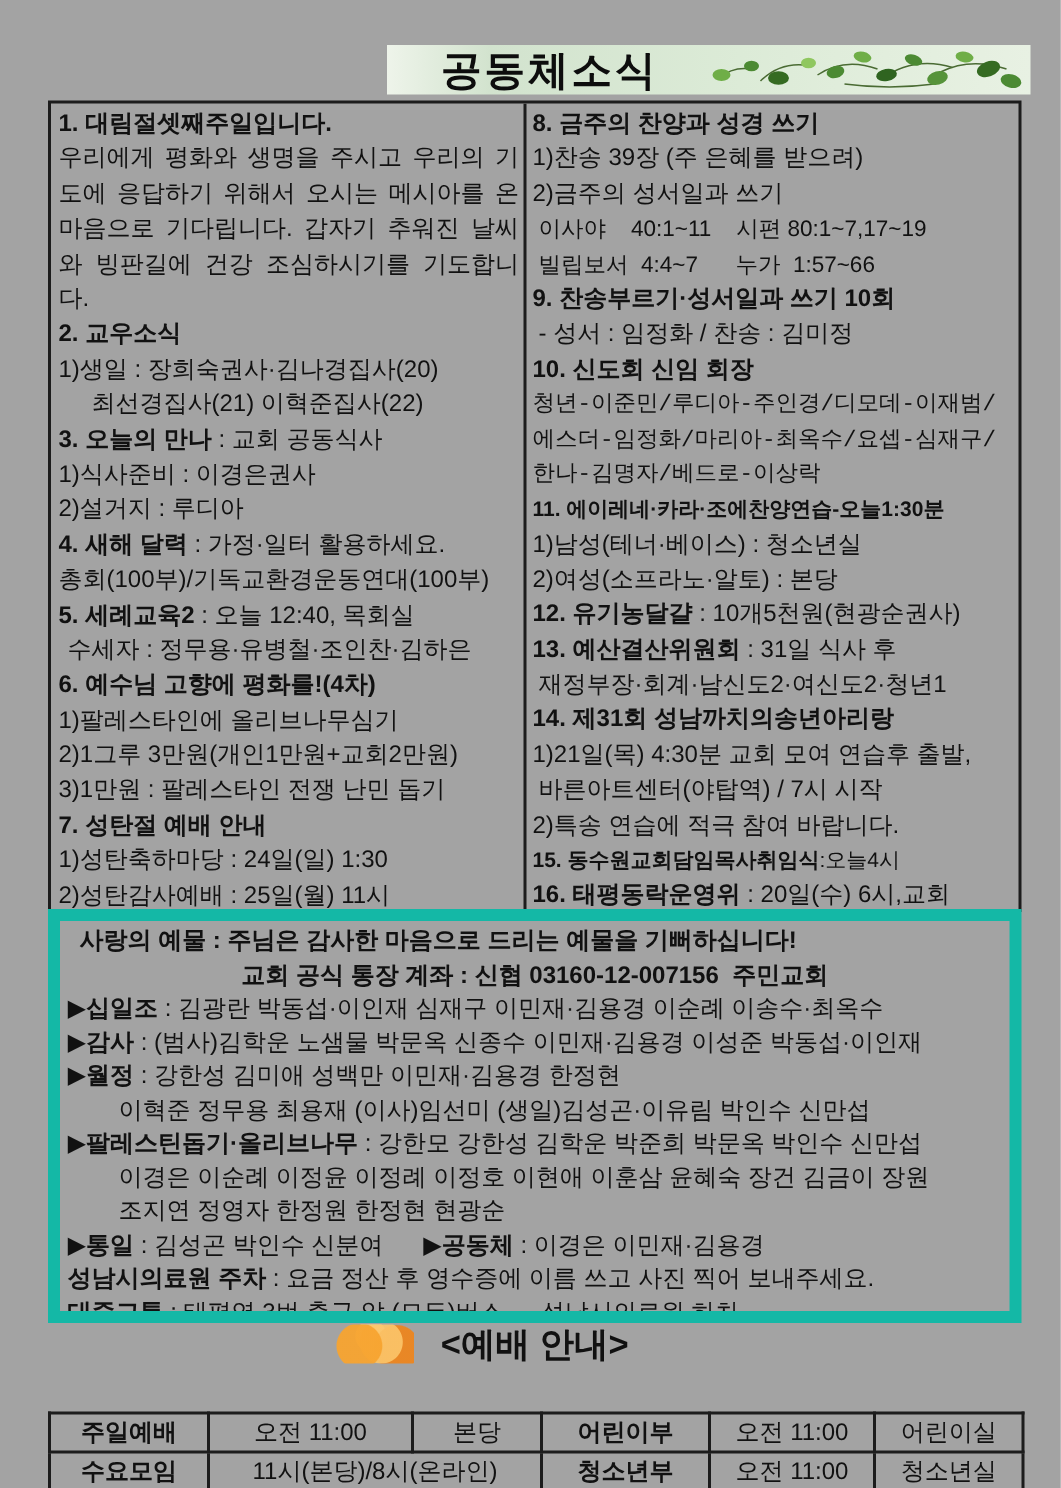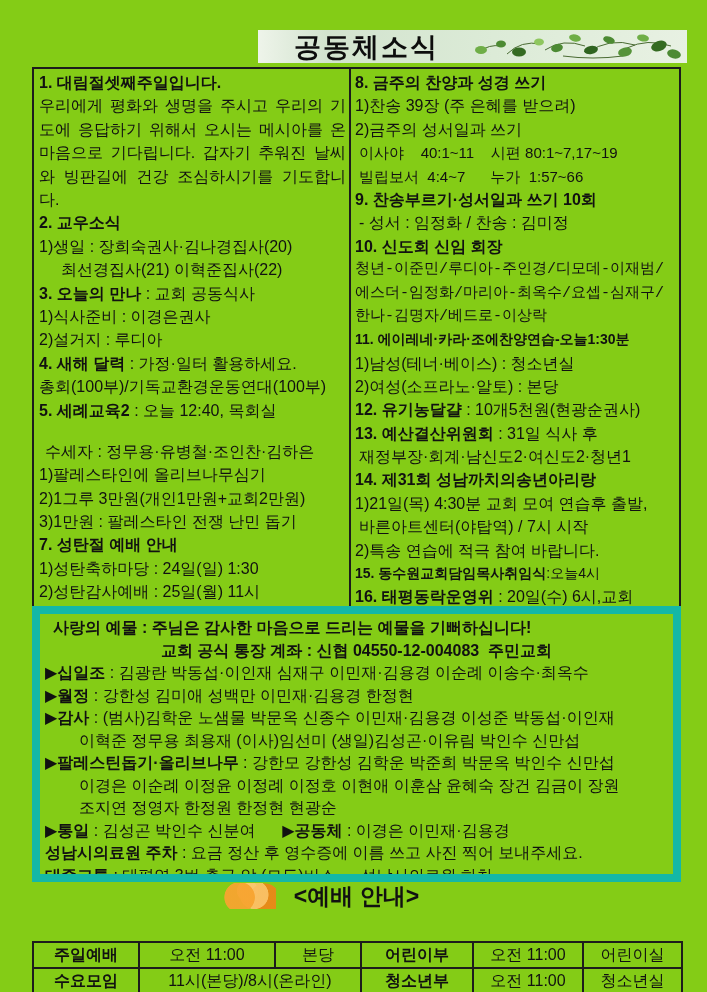--- a/index.html
+++ b/index.html
@@ -1,21 +1,21 @@
 <!DOCTYPE html>
 <html><head>
 <meta charset="utf-8">
 <style>
   html,body { margin:0; padding:0; }
   body {
     width:707px; height:992px; background:#ffffff;
     font-family:"Liberation Sans","DejaVu Sans",sans-serif;
     color:#111;
   }
-  .page { position:relative; width:707px; height:992px; background:#84cc16; overflow:hidden; }
+  .page { position:relative; width:707px; height:992px; background:#a3a3a3; overflow:hidden; }
 
   
   .title-band {
     position:absolute; left:258px; top:30px; width:429px; height:33px;
     background:linear-gradient(90deg,#eef4ea 0%,#d2e3ce 16%,#dcebd7 55%,#e8f1e3 100%);
     display:flex; align-items:center;
   }
   .title-text {
     font-family:"Liberation Serif","DejaVu Serif",serif;
     font-size:27px; font-weight:bold; letter-spacing:2px;
@@ -103,21 +103,22 @@
         <div class="line para" style="height: 117px;"><span>우리에게 평화와 생명을 주시고 우리의 기도에 응답하기 위해서 오시는 메시아를 온 마음으로 기다립니다. 갑자기 추워진 날씨와 빙판길에 건강 조심하시기를 기도합니다.</span></div>
         <div class="line"><span class="b">2. 교우소식</span></div>
         <div class="line"><span>1)생일 : 장희숙권사·김나경집사(20)</span></div>
         <div class="line" style="padding-left: 22px;"><span>최선경집사(21) 이혁준집사(22)</span></div>
         <div class="line"><span class="b">3. 오늘의 만나</span><span> : 교회 공동식사</span></div>
         <div class="line"><span>1)식사준비 : 이경은권사</span></div>
         <div class="line"><span>2)설거지 : 루디아</span></div>
         <div class="line"><span class="b">4. 새해 달력</span><span> : 가정·일터 활용하세요.</span></div>
         <div class="line"><span>총회(100부)/기독교환경운동연대(100부)</span></div>
         <div class="line"><span class="b">5. 세례교육2</span><span> : 오늘 12:40, 목회실</span></div>
-        <div class="line" style="padding-left: 6px; margin-top: 18px;"><span>수세자 : 정무용·유병철·조인찬·김하은</span></div>
+        <div class="line" style="padding-left: 6px;"><span>수세자 : 정무용·유병철·조인찬·김하은</span></div>
+        <div class="line"><span class="b">6. 예수님 고향에 평화를!(4차)</span></div>
         <div class="line"><span>1)팔레스타인에 올리브나무심기</span></div>
         <div class="line"><span>2)1그루 3만원(개인1만원+교회2만원)</span></div>
         <div class="line"><span>3)1만원 : 팔레스타인 전쟁 난민 돕기</span></div>
         <div class="line"><span class="b">7. 성탄절 예배 안내</span></div>
         <div class="line"><span>1)성탄축하마당 : 24일(일) 1:30</span></div>
         <div class="line"><span>2)성탄감사예배 : 25일(월) 11시</span></div>
       </div>
     <div class="col-right">
         <div class="line"><span class="b">8. 금주의 찬양과 성경 쓰기</span></div>
         <div class="line"><span>1)찬송 39장 (주 은혜를 받으려)</span></div>
@@ -138,24 +139,24 @@
         <div class="line"><span>1)21일(목) 4:30분 교회 모여 연습후 출발,</span></div>
         <div class="line" style="padding-left: 4px;"><span>바른아트센터(야탑역) / 7시 시작</span></div>
         <div class="line"><span>2)특송 연습에 적극 참여 바랍니다.</span></div>
         <div class="line" style="font-size: 14px;"><span class="b">15. 동수원교회담임목사취임식</span><span>:오늘4시</span></div>
         <div class="line"><span class="b">16. 태평동락운영위</span><span> : 20일(수) 6시,교회</span></div>
       </div>
   </div>
 
   <div class="offering-box">
       <div class="line" style="padding-left: 8px;"><span class="b">사랑의 예물 : 주님은 감사한 마음으로 드리는 예물을 기뻐하십니다!</span></div>
-      <div class="line" style="text-align: center;"><span class="b">교회 공식 통장 계좌 : 신협 04550-12-004083  주민교회</span></div>
+      <div class="line" style="text-align: center;"><span class="b">교회 공식 통장 계좌 : 신협 03160-12-007156  주민교회</span></div>
       <div class="line"><span class="b">▶십일조</span><span> : 김광란 박동섭·이인재 심재구 이민재·김용경 이순례 이송수·최옥수</span></div>
+      <div class="line"><span class="b">▶감사</span><span> : (범사)김학운 노샘물 박문옥 신종수 이민재·김용경 이성준 박동섭·이인재</span></div>
       <div class="line"><span class="b">▶월정</span><span> : 강한성 김미애 성백만 이민재·김용경 한정현</span></div>
-      <div class="line"><span class="b">▶감사</span><span> : (범사)김학운 노샘물 박문옥 신종수 이민재·김용경 이성준 박동섭·이인재</span></div>
       <div class="line" style="padding-left: 34px;"><span>이혁준 정무용 최용재 (이사)임선미 (생일)김성곤·이유림 박인수 신만섭</span></div>
       <div class="line"><span class="b">▶팔레스틴돕기·올리브나무</span><span> : 강한모 강한성 김학운 박준희 박문옥 박인수 신만섭</span></div>
       <div class="line" style="padding-left: 34px;"><span>이경은 이순례 이정윤 이정례 이정호 이현애 이훈삼 윤혜숙 장건 김금이 장원</span></div>
       <div class="line" style="padding-left: 34px;"><span>조지연 정영자 한정원 한정현 현광순</span></div>
       <div class="line"><span class="b">▶통일</span><span> : 김성곤 박인수 신분여      </span><span class="b">▶공동체</span><span> : 이경은 이민재·김용경</span></div>
       <div class="line"><span class="b">성남시의료원 주차</span><span> : 요금 정산 후 영수증에 이름 쓰고 사진 찍어 보내주세요.</span></div>
       <div class="line"><span class="b">대중교통</span><span> : 태평역 3번 출구 앞 (모든)버스 → 성남시의료원 하차</span></div>
     </div>
 
   <div class="worship-header">

